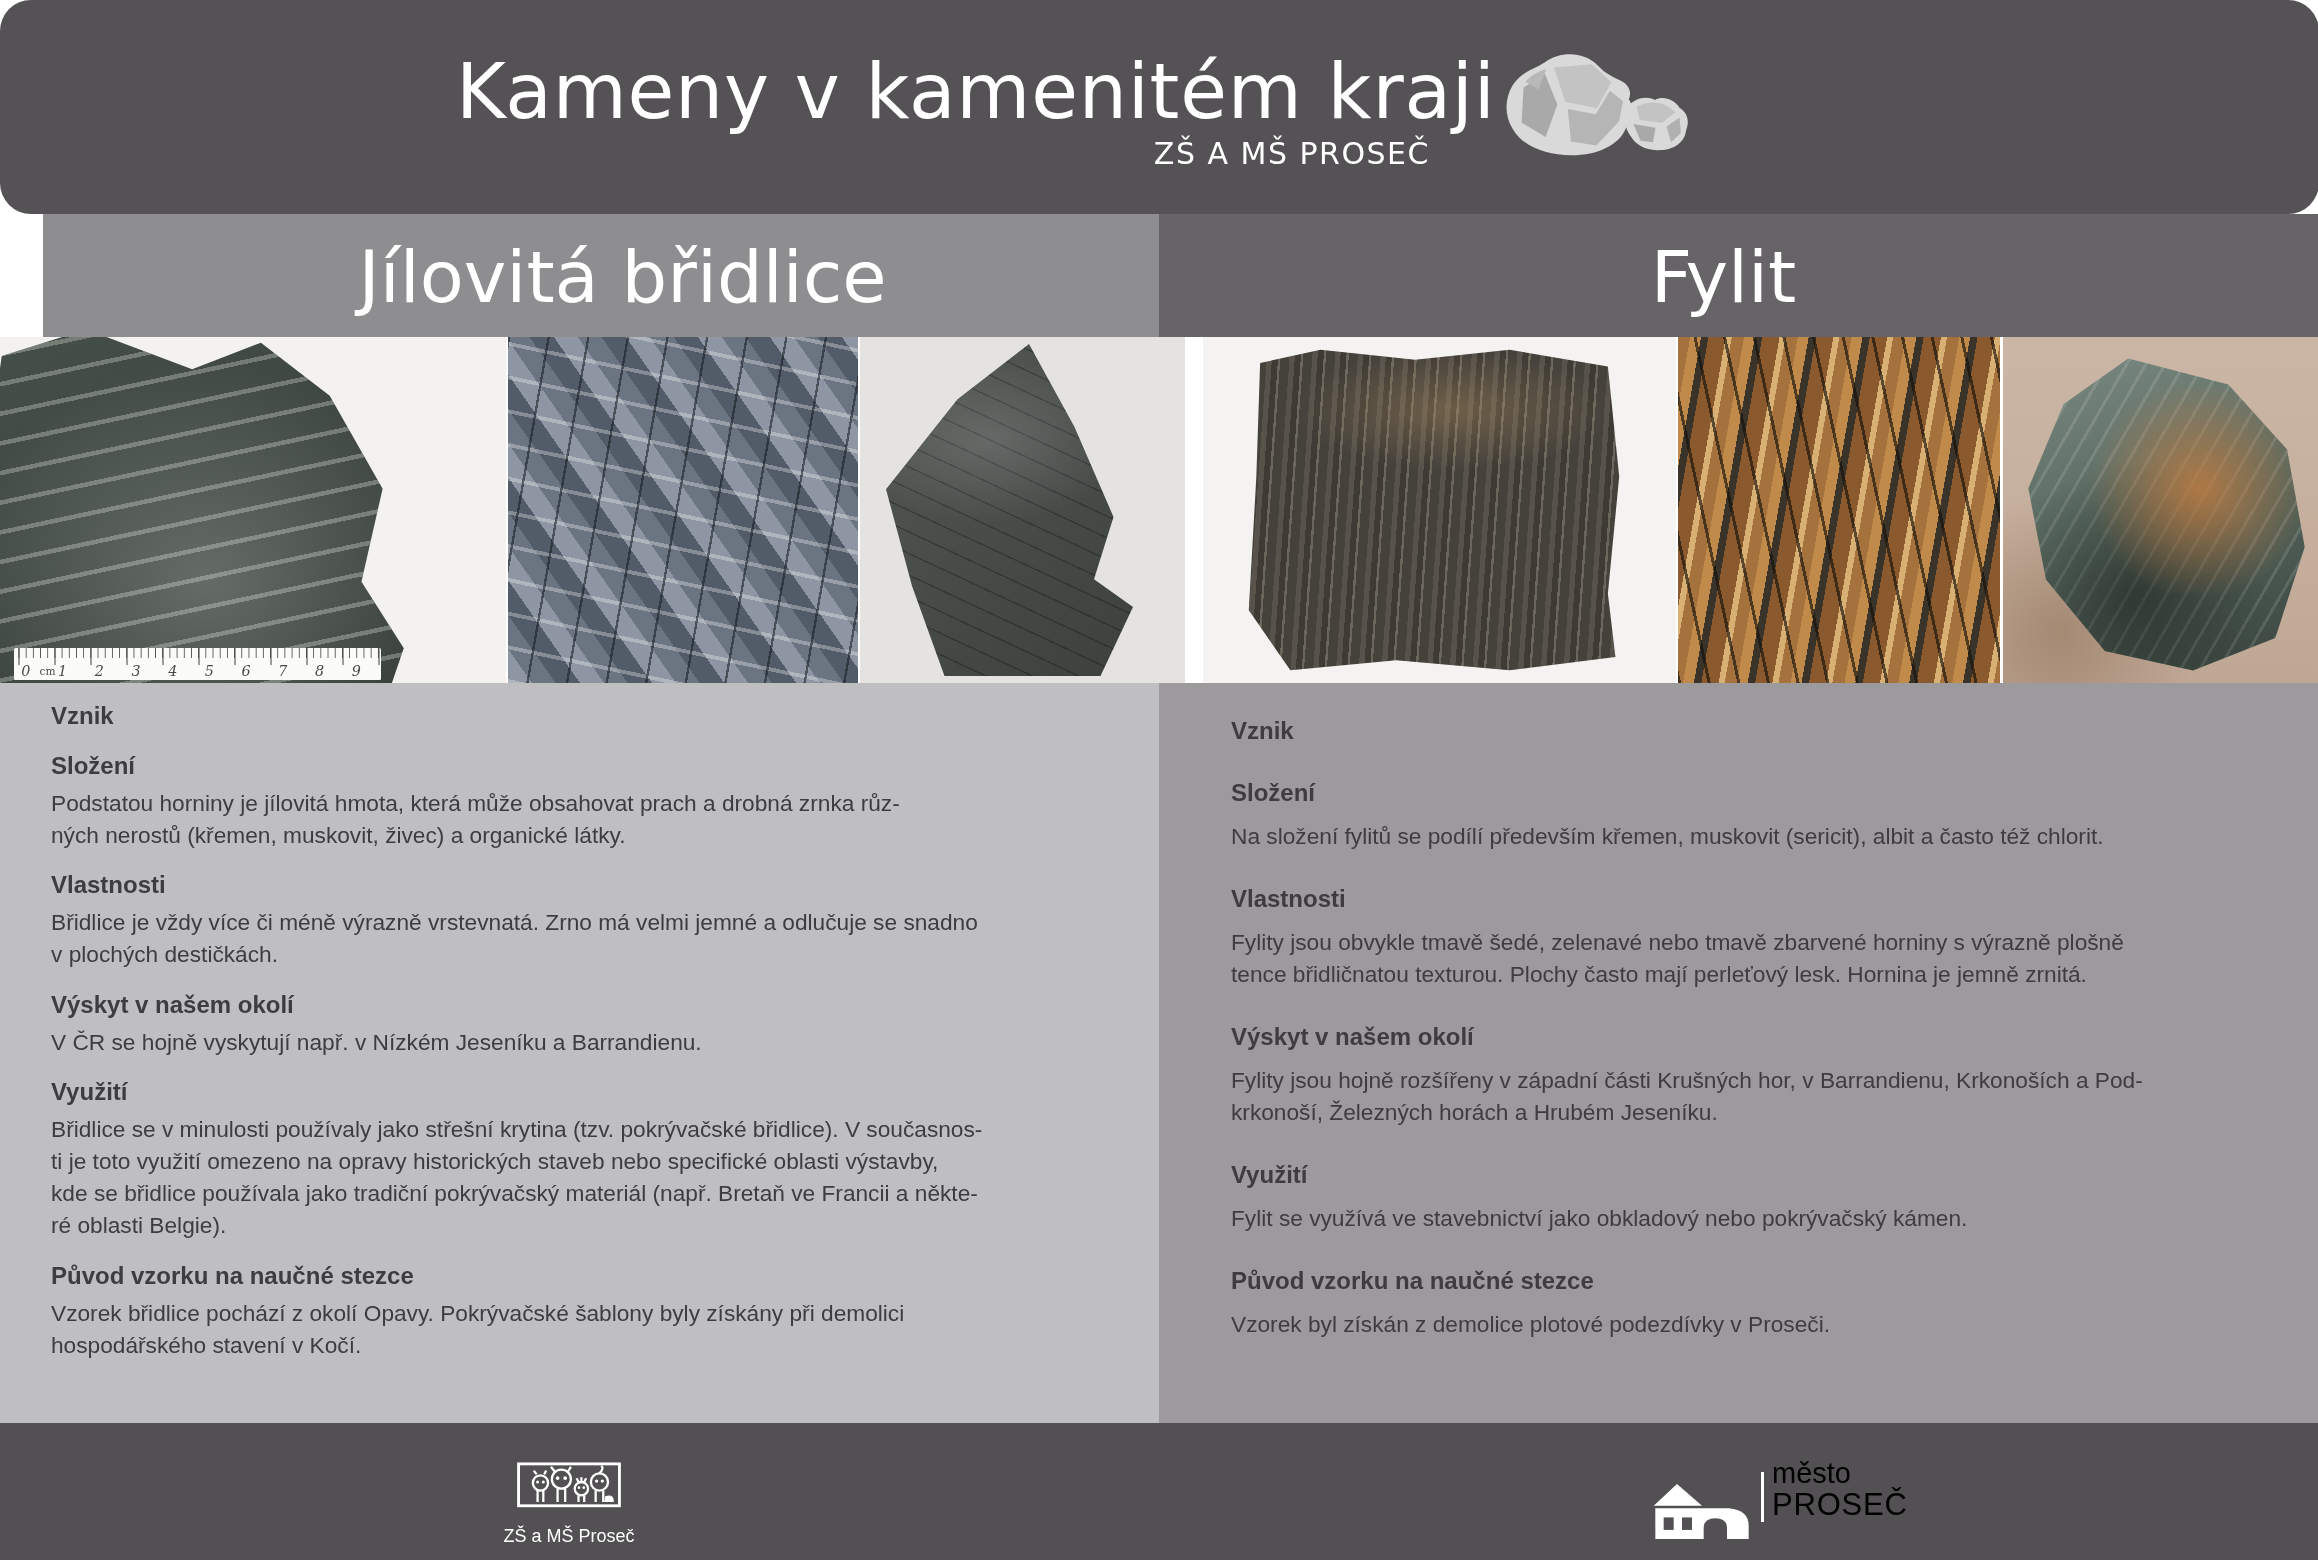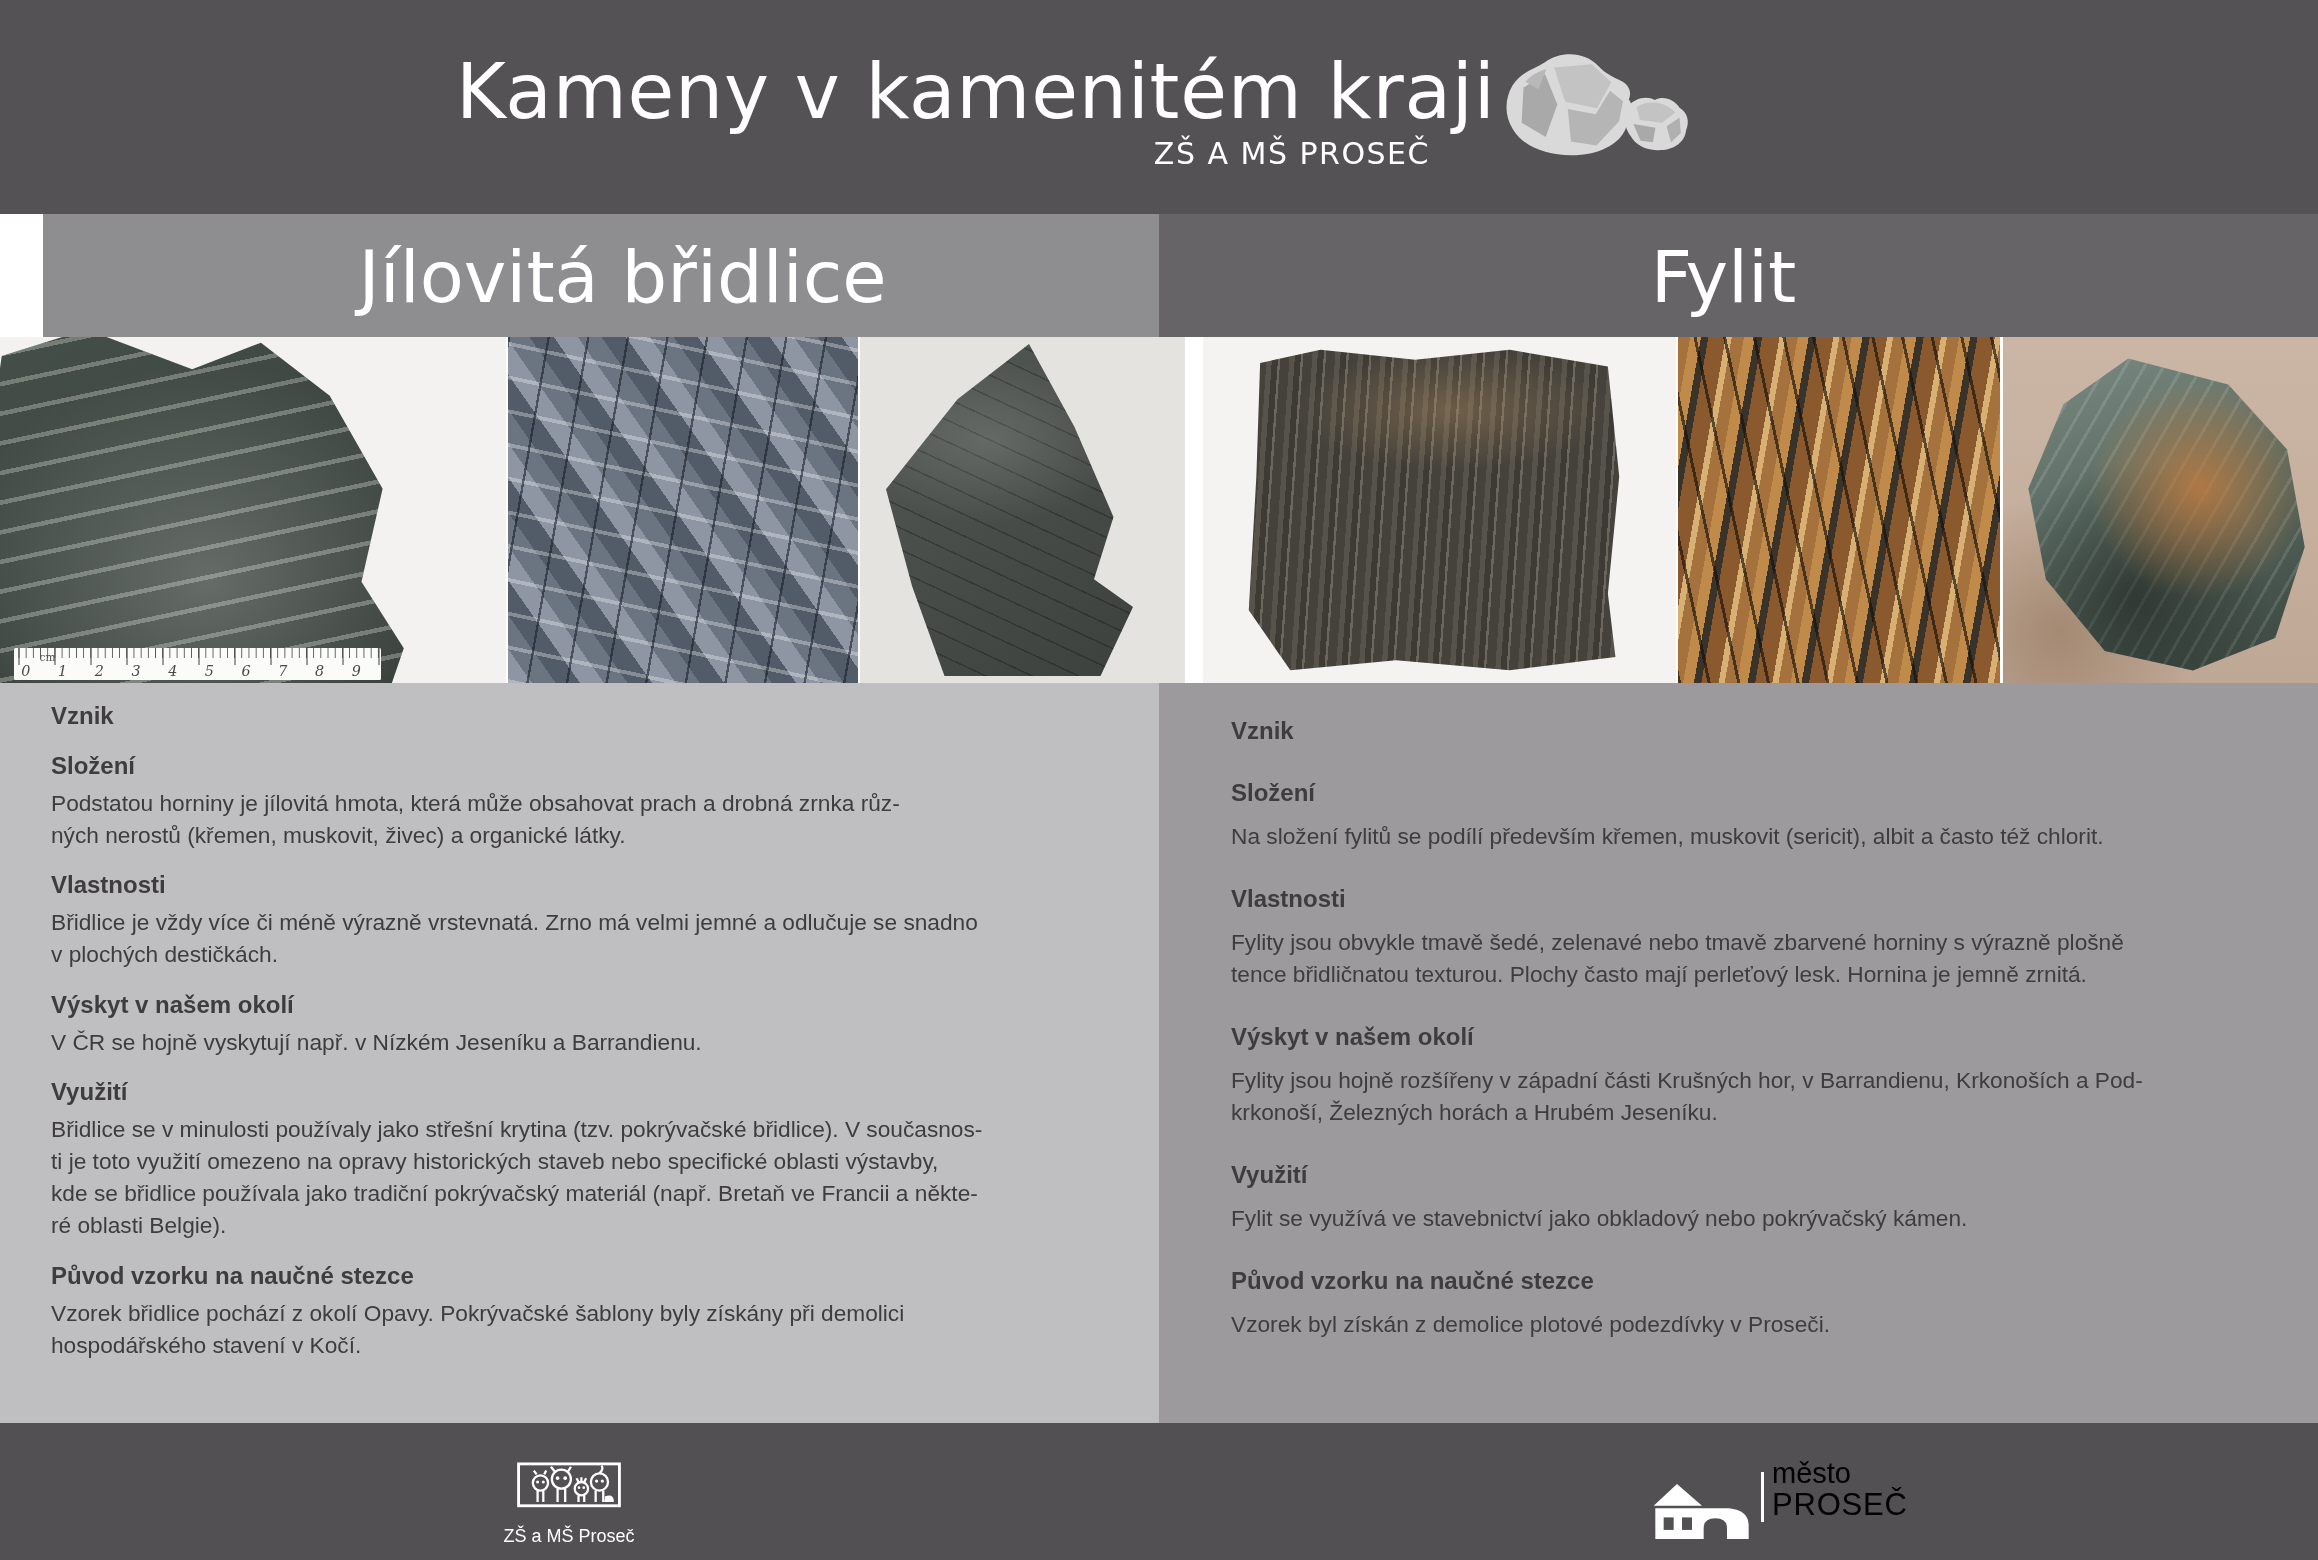--- a/index.html
+++ b/index.html
@@ -2,21 +2,21 @@
 <html style="font-size:12px"><head>
 <meta charset="utf-8">
 <style>
   html,body{margin:0;padding:0;background:#2e2c2e;}
   #poster{
     position:relative;width:2319px;height:1561px;overflow:hidden;
     font-family:"Liberation Sans",sans-serif;color:var(--text,#3e3c3e);
     background:#fff;
   }
   
-  .hdr{position:absolute;left:0;top:0;width:2319px;height:214px;background:var(--header_bg,#555255);}
+  .hdr{position:absolute;left:0;top:0;width:2319px;height:214px;background:var(--header_bg,#555255);border-radius:31px;}
   .band-left{position:absolute;left:0;top:214px;width:1159px;height:126px;background:var(--left_band_bg,#8e8d8f);
     display:flex;align-items:center;justify-content:center;margin-left:43px;}
   .band-right{position:absolute;left:1159px;top:214px;width:1216px;height:126px;background:var(--right_band_bg,#666467);
     display:flex;align-items:center;justify-content:center;padding-right:87px;box-sizing:border-box;}
   .body-left{position:absolute;left:0;top:683px;width:1159px;height:740px;background:var(--left_body_bg,#bfbec0);}
   .body-right{position:absolute;left:1159px;top:683px;width:1160px;height:740px;background:var(--right_body_bg,#9c9a9c);}
   .ftr{position:absolute;left:0;top:1423px;width:2319px;height:137px;background:var(--footer_bg,#525052);}
 
   
   .main-title{
@@ -51,21 +51,21 @@
   .ph1 .ruler{
     position:absolute;left:13.6px;bottom:3px;width:367px;height:32px;background:#fbfbf9;border-radius:1.5px;
     background-image:
       repeating-linear-gradient(90deg,#3c3c3c 0 1.5px,transparent 1.5px 36px),
       repeating-linear-gradient(90deg,#555 0 1.1px,transparent 1.1px 7.2px);
     background-size:36px 16.6px,7.2px 9.8px;background-repeat:repeat-x,repeat-x;background-position:4.5px 0,4.5px 0;
   }
   .ruler-nums{position:absolute;left:0;bottom:1.5px;width:355px;display:flex;justify-content:space-between;
     padding:0 7.6px;box-sizing:border-box;font-family:"DejaVu Serif",serif;font-style:italic;
     font-size:14.3px;color:#4a4a4a;}
-  .ruler-unit{position:absolute;left:26px;bottom:17px;font-family:"DejaVu Serif",serif;font-size:10.6px;color:#4a4a4a;}
+  .ruler-unit{position:absolute;left:26px;bottom:3px;font-family:"DejaVu Serif",serif;font-size:10.6px;color:#4a4a4a;}
   .ph2{left:508px;width:350px;
     background:
       repeating-linear-gradient(100deg, rgba(20,24,30,.55) 0 2.3px, transparent 2.3px 39px),
       repeating-linear-gradient(12deg, rgba(255,255,255,.30) 0 3.8px, transparent 3.8px 33px),
       repeating-linear-gradient(55deg, #8d96a2 0 19.6px, #6b7582 19.6px 39px, #525c68 39px 59px);
   }
   .ph3{left:860px;width:325px;background:#e4e3e0;}
   .ph3 .rock{
     position:absolute;left:0;top:0;width:325px;height:346px;
     background:

